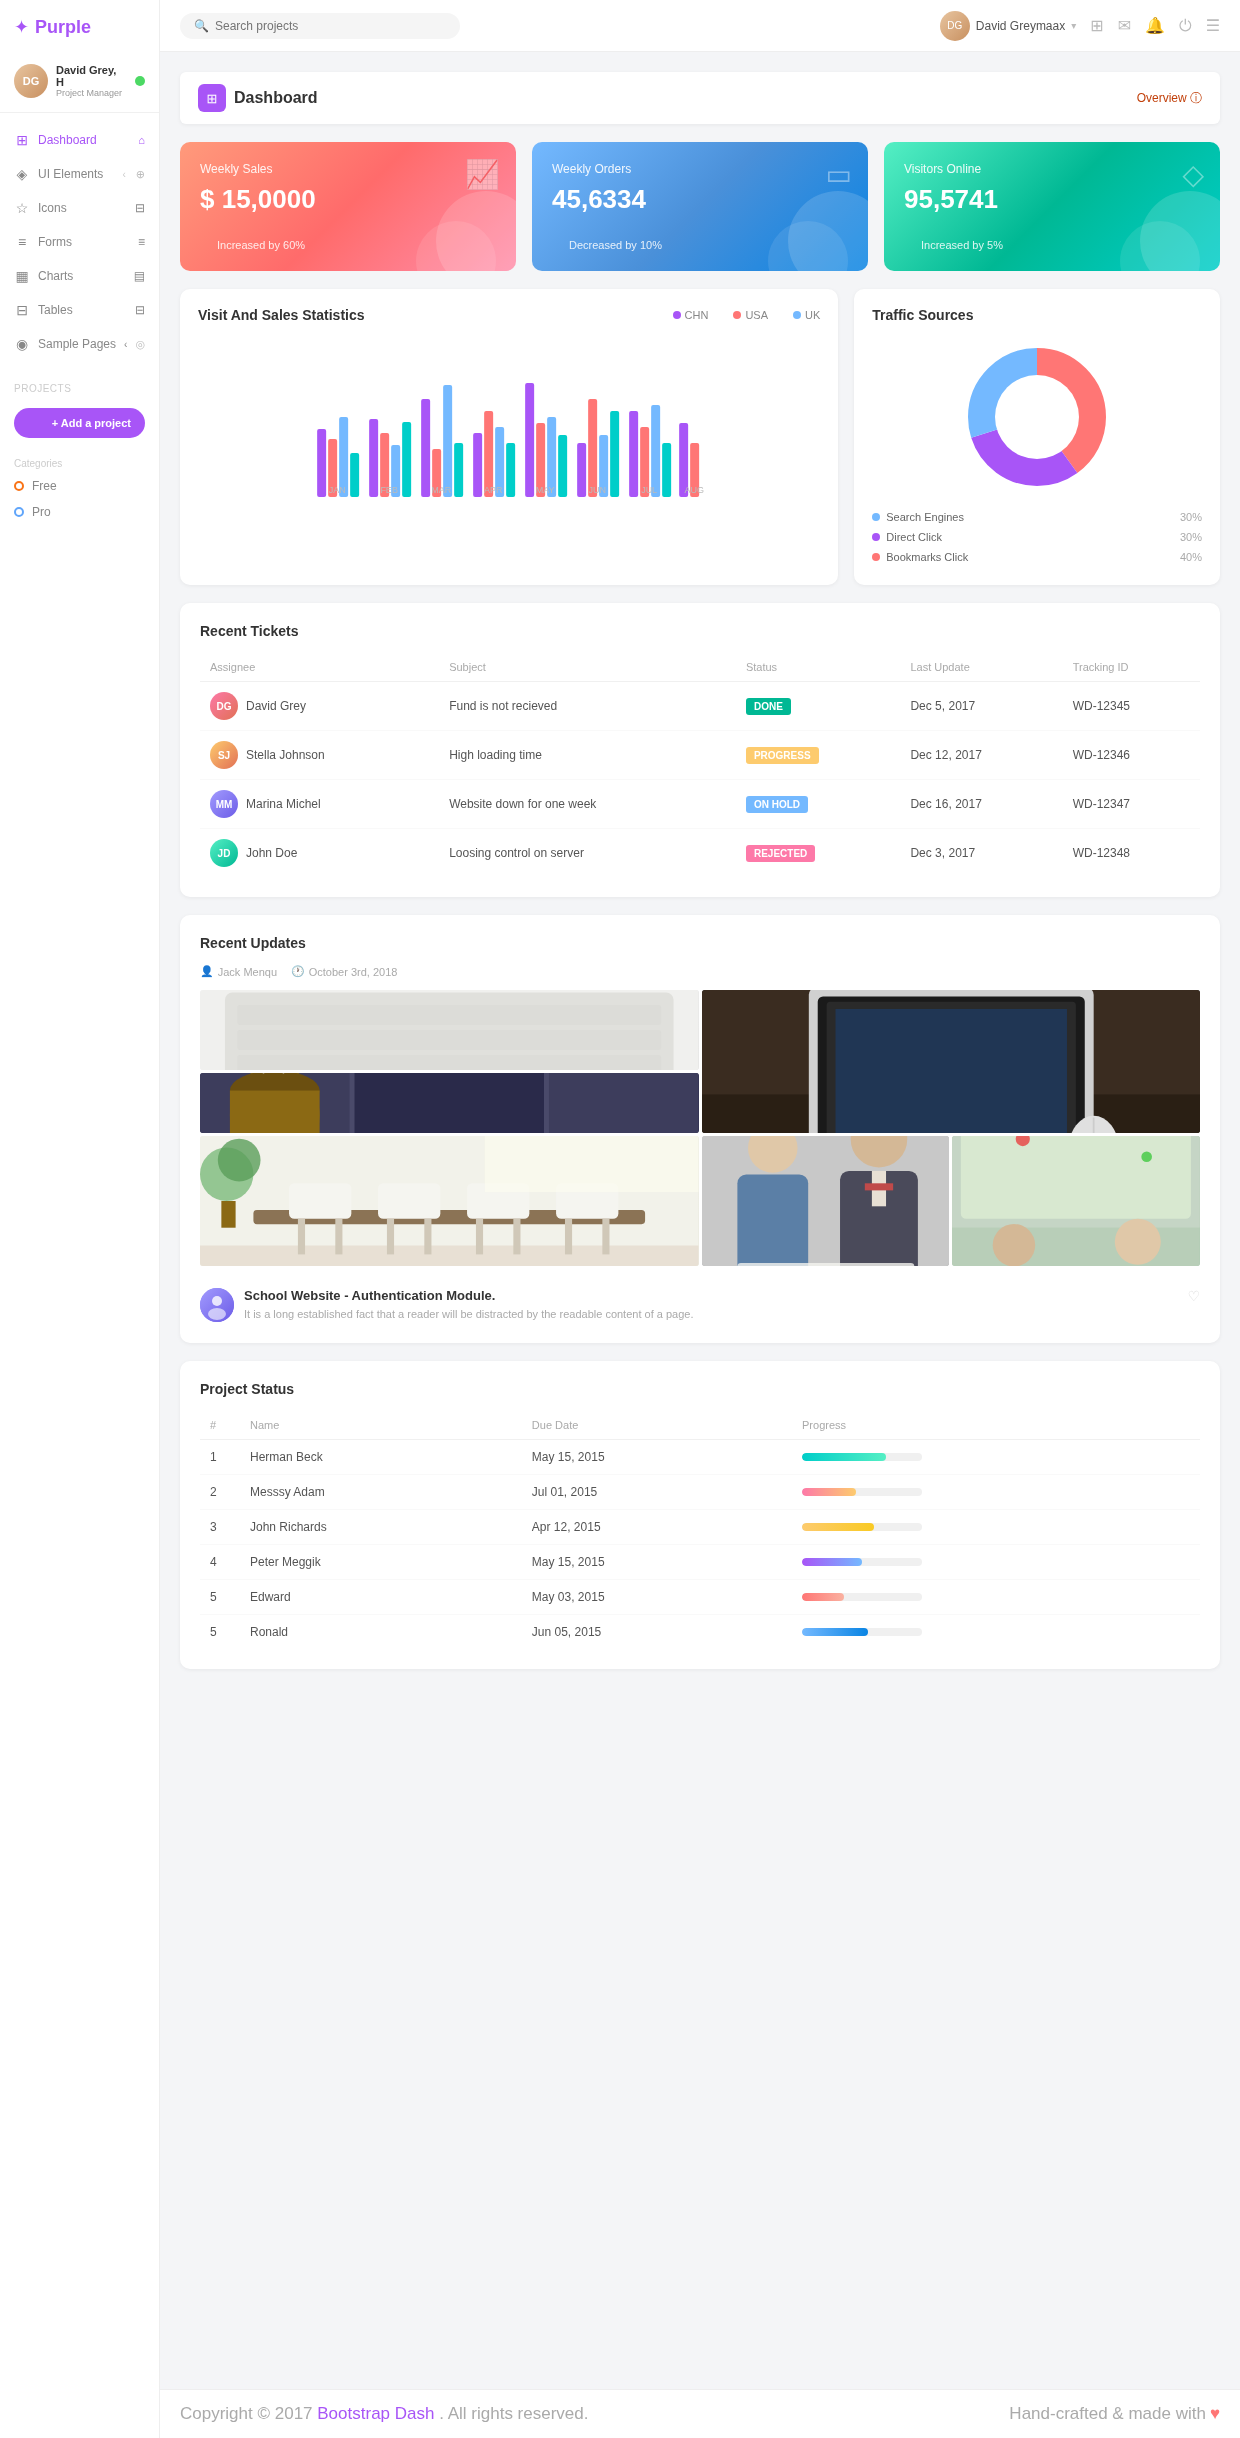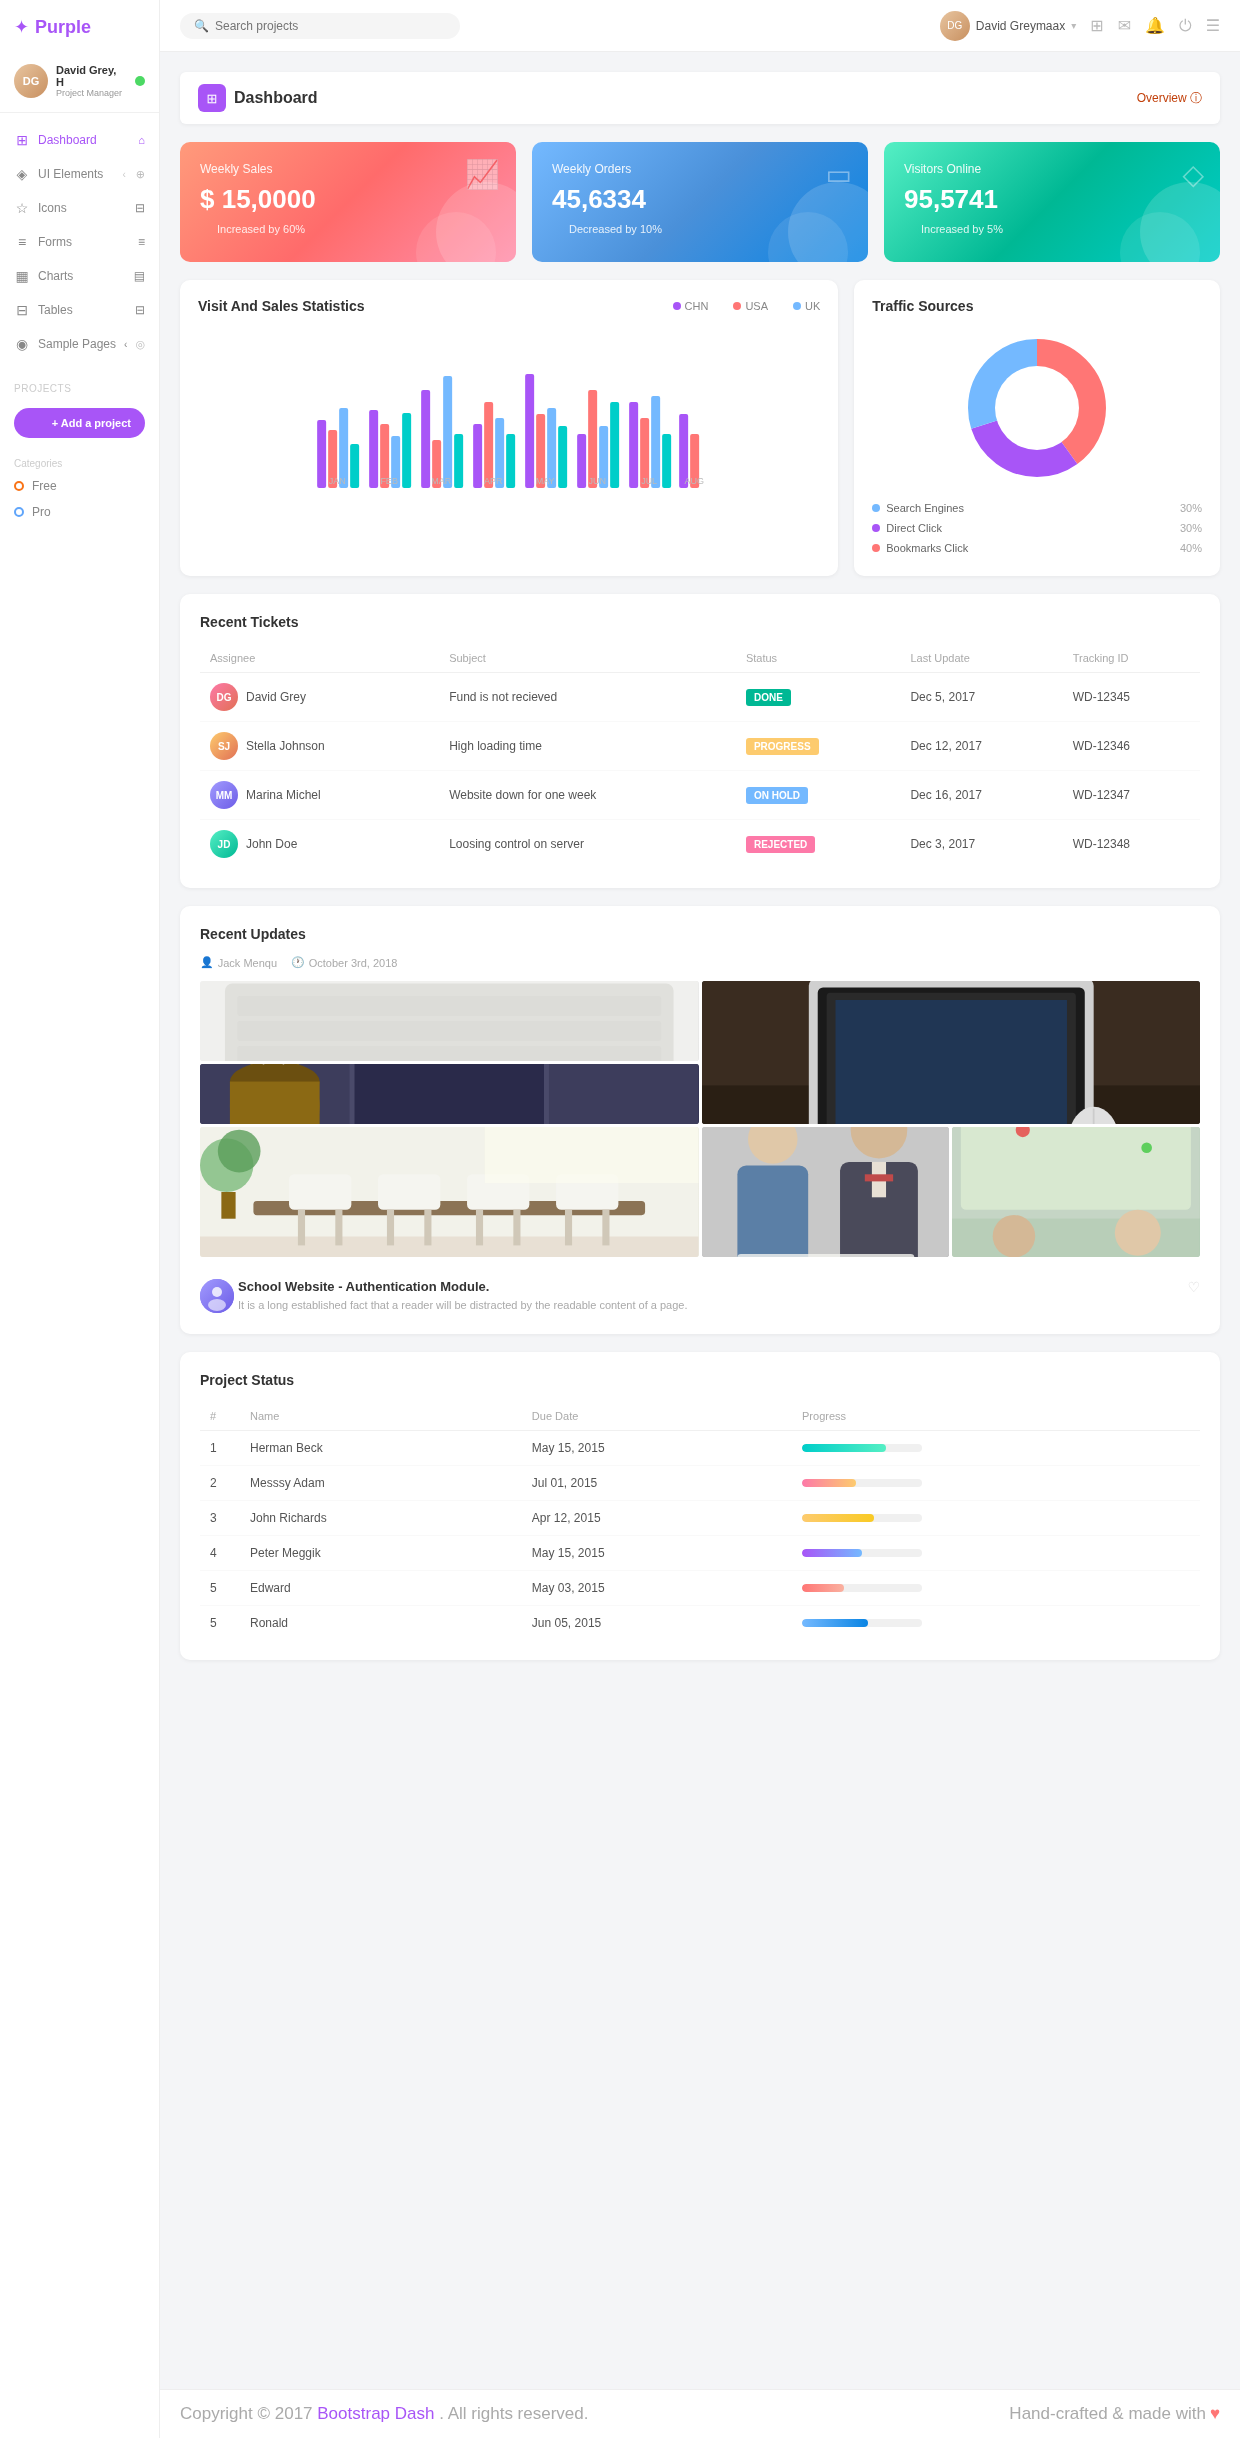--- a/index.html
+++ b/index.html
@@ -156,21 +156,21 @@
     
     .stats-row { display: grid; grid-template-columns: 1fr 1fr 1fr; gap: 16px; margin-bottom: 18px; }
     .stat-card {
       border-radius: 10px; padding: 20px;
       color: #fff; position: relative; overflow: hidden; min-height: 120px;
     }
     .stat-card.orange { background: linear-gradient(135deg, #ff9a7b, #ff6b6b, #ff8fab); }
     .stat-card.blue { background: linear-gradient(135deg, #74b9ff, #4a90d9, #0984e3); }
     .stat-card.teal { background: linear-gradient(135deg, #55efc4, #00b894, #00cec9); }
     .stat-label { font-size: 12px; opacity: 0.9; margin-bottom: 8px; }
-    .stat-value { font-size: 26px; font-weight: 700; margin-bottom: 8px; }
+    .stat-value { font-size: 26px; font-weight: 700; margin-bottom: 24px; }
     .stat-change { font-size: 11px; opacity: 0.85; margin-left: 17px; }
     .stat-icon {
       position: absolute; top: 16px; right: 16px;
       opacity: 0.4; font-size: 28px;
     }
     .stat-bg-circle {
       position: absolute; right: -20px; bottom: -20px;
       width: 100px; height: 100px; border-radius: 50%;
       background: rgba(255,255,255,0.15);
     }
@@ -251,21 +251,21 @@
     
     .updates-meta { font-size: 11px; color: #aaa; margin-bottom: 12px; display: flex; gap: 14px; }
     .updates-meta span { display: flex; align-items: center; gap: 4px; }
     .photo-grid { display: grid; grid-template-columns: 1fr 1fr; grid-template-rows: auto auto; gap: 3px; margin-bottom: 14px; }
     .photo-cell {
       background: #ddd; border-radius: 3px; overflow: hidden;
       min-height: 100px; display: flex; align-items: center; justify-content: center;
       position: relative;
     }
 
-    .update-footer { display: flex; align-items: flex-start; gap: 4px; padding-top: 8px; }
+    .update-footer { display: flex; align-items: flex-start; gap: 10px; padding-top: 8px; }
     .update-avatar {
       width: 34px; height: 34px; border-radius: 50%;
       background: linear-gradient(135deg, #a29bfe, #6c5ce7);
       flex-shrink: 0;
     }
     .update-text { flex: 1; }
     .update-title { font-size: 13px; font-weight: 600; color: #333; margin-bottom: 3px; }
     .update-desc { font-size: 11px; color: #aaa; line-height: 1.5; }
     .heart-icon { color: #ddd; font-size: 14px; cursor: pointer; }
 

